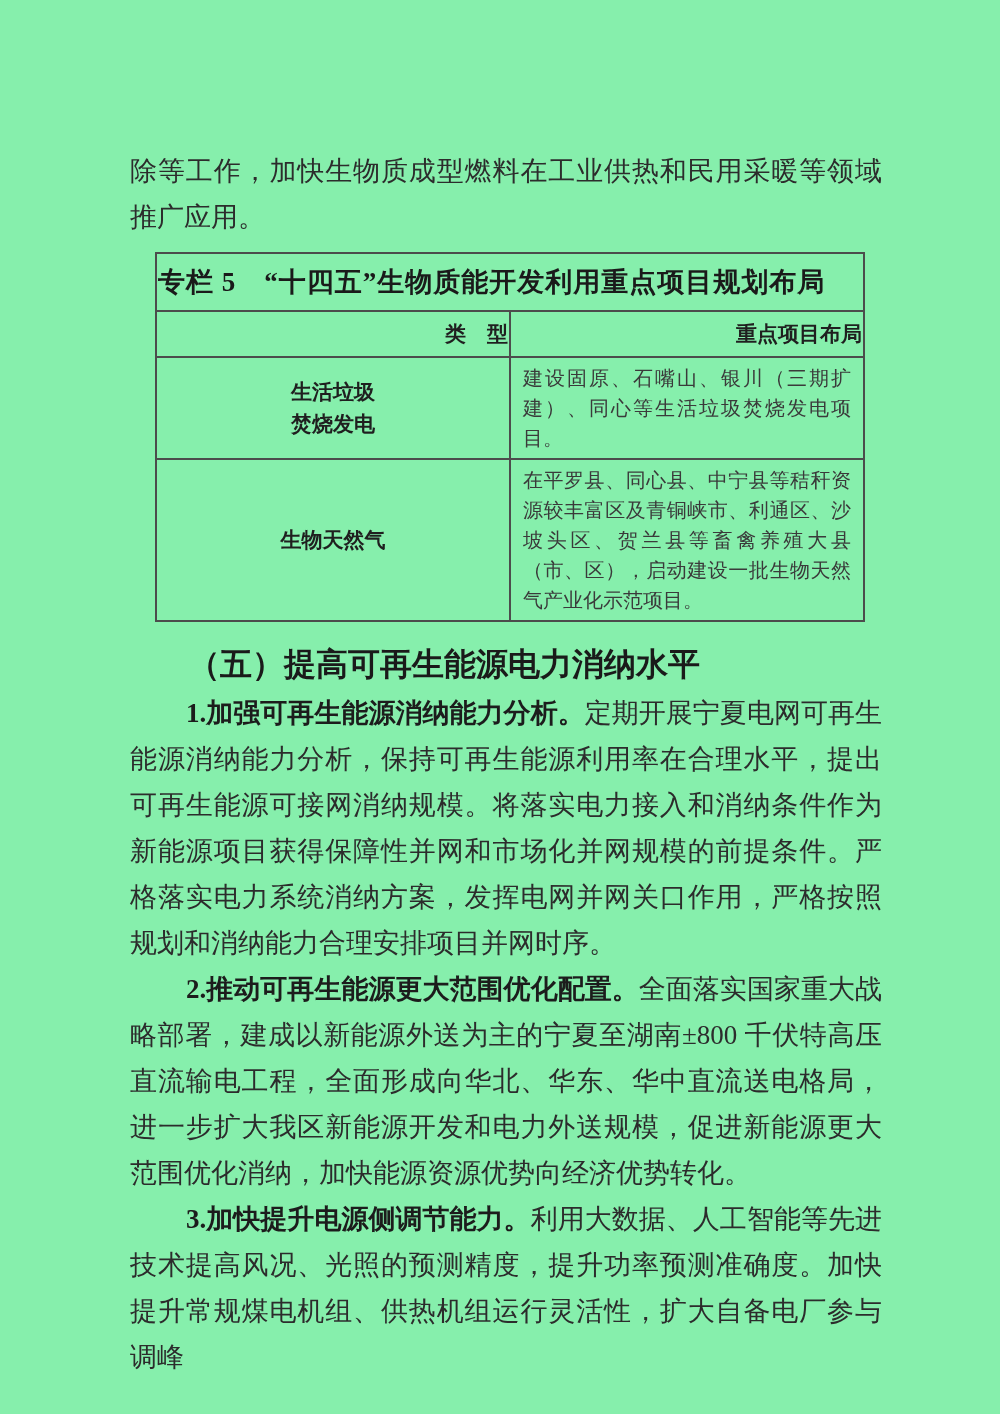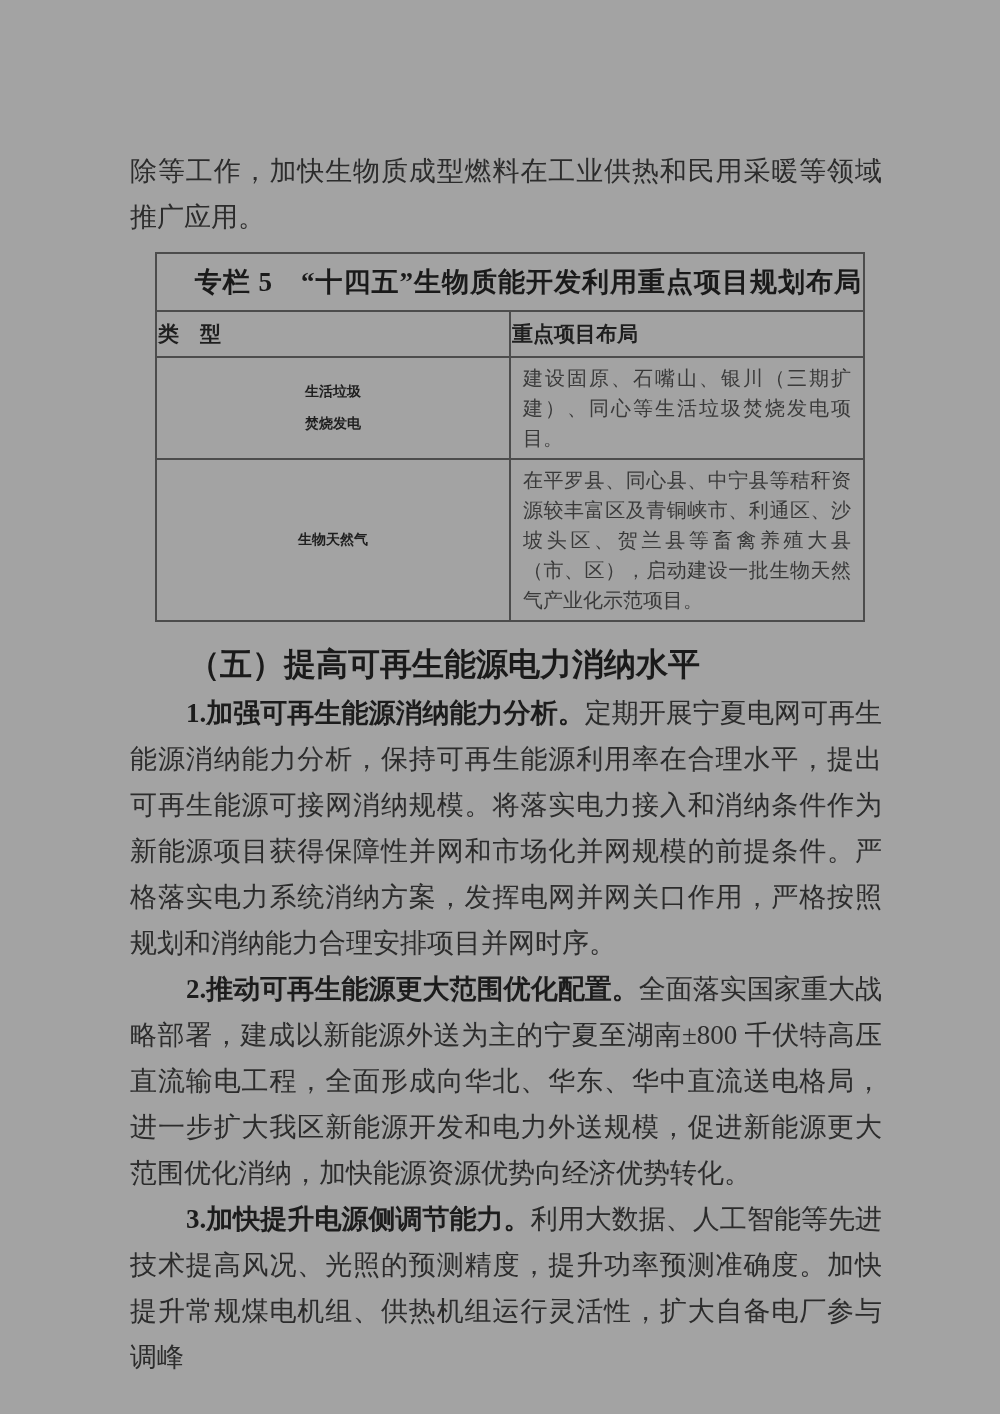--- a/index.html
+++ b/index.html
@@ -5,21 +5,21 @@
   html, body {
     margin: 0;
     padding: 0;
     background: #e9e9e9;
   }
   .page {
     position: relative;
     width: 1000px;
     height: 1414px;
     margin: 0 auto;
-    background: #a3a3a3;
+    background: #86efac;
     font-family: "Liberation Serif", "DejaVu Serif", serif;
     color: #262626;
     overflow: hidden;
   }
   .content {
     position: absolute;
     left: 130px;
     top: 148px;
     width: 752px;
   }
@@ -51,40 +51,40 @@
     border-collapse: collapse;
     width: 710px;
     margin: 12px 0 0 25px;
     table-layout: fixed;
   }
   table.box-table, table.box-table td, table.box-table th {
     border: 2px solid #4c4c4c;
   }
   .t-title {
     height: 54px;
-    text-align: right;
+    text-align: left;
     vertical-align: middle;
     font-size: 27px;
     font-weight: bold;
     color: #1a1a1a;
     letter-spacing: 1px;
   }
   .t-head {
     height: 42px;
-    text-align: left;
+    text-align: right;
     vertical-align: middle;
     font-size: 21px;
     font-weight: bold;
     color: #1f1f1f;
   }
   .col-type { width: 170px; }
   .cell-type {
     text-align: center;
     vertical-align: middle;
-    font-size: 14px;
+    font-size: 21px;
     font-weight: bold;
     color: #1f1f1f;
     white-space: pre-line;
     line-height: 32px;
     padding: 4px 22px;
   }
   .cell-detail {
     font-size: 20px;
     line-height: 30px;
     color: #3a3a3a;

